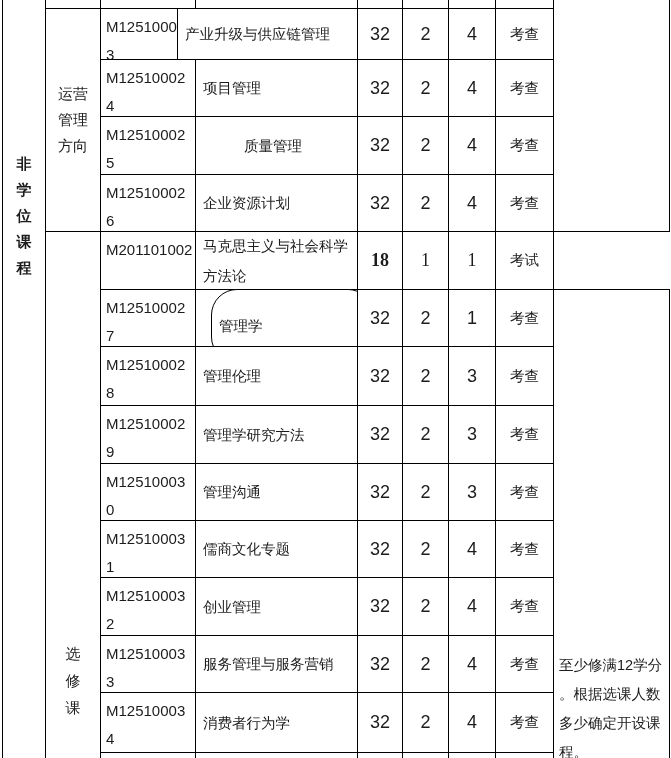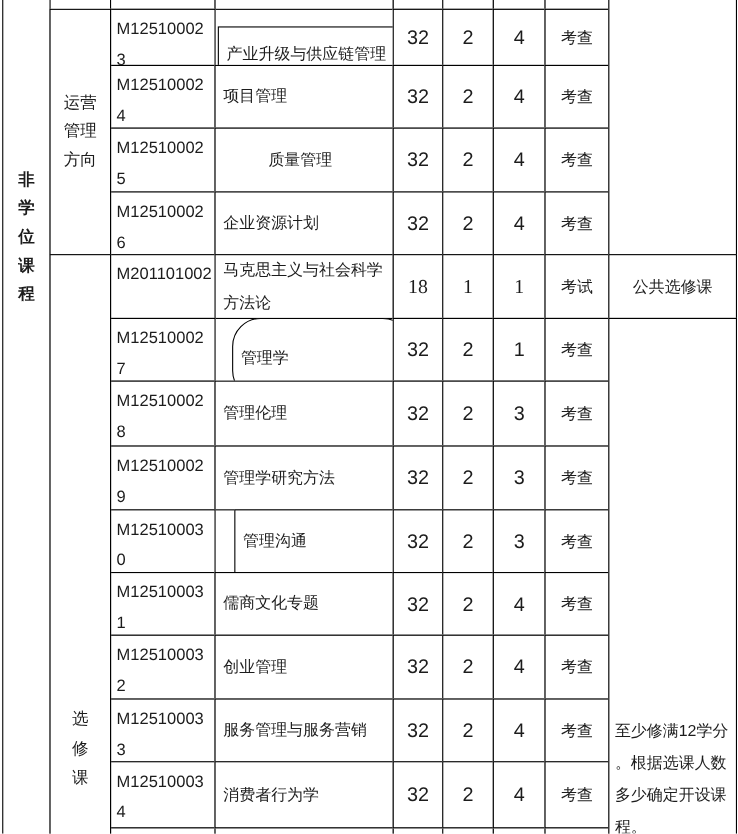--- a/index.html
+++ b/index.html
@@ -80,21 +80,21 @@
       <div class="cell" style="left: 402px; top: -10px; width: 47px; height: 19px;"></div>
       <div class="cell" style="left: 448px; top: -10px; width: 48px; height: 19px;"></div>
       <div class="cell" style="left: 495px; top: -10px; width: 59px; height: 19px;"></div>
       <div class="cell" style="left: 100px; top: 752px; width: 96px; height: 17px;"></div>
       <div class="cell" style="left: 195px; top: 752px; width: 163px; height: 17px;"></div>
       <div class="cell" style="left: 357px; top: 752px; width: 46px; height: 17px;"></div>
       <div class="cell" style="left: 402px; top: 752px; width: 47px; height: 17px;"></div>
       <div class="cell" style="left: 448px; top: 752px; width: 48px; height: 17px;"></div>
       <div class="cell" style="left: 495px; top: 752px; width: 59px; height: 17px;"></div>
       <div class="cell code" style="left: 100px; top: 8px; width: 96px; height: 52px;">M125100023</div>
-      <div class="cell name" style="left: 198px; top: 8px; width: 189px; height: 52px; margin-top: 16px;">产业升级与供应链管理</div>
+      <div class="cell name" style="left: 177px; top: 8px; width: 189px; height: 52px;">产业升级与供应链管理</div>
       <div class="cell stat" style="left: 357px; top: 8px; width: 46px; height: 52px;">32</div>
       <div class="cell stat" style="left: 402px; top: 8px; width: 47px; height: 52px;">2</div>
       <div class="cell stat" style="left: 448px; top: 8px; width: 48px; height: 52px;">4</div>
       <div class="cell assess" style="left: 495px; top: 8px; width: 59px; height: 52px;">考查</div>
       <div class="cell code" style="left: 100px; top: 59px; width: 96px; height: 58px;">M125100024</div>
       <div class="cell name" style="left: 195px; top: 59px; width: 163px; height: 58px;">项目管理</div>
       <div class="cell stat" style="left: 357px; top: 59px; width: 46px; height: 58px;">32</div>
       <div class="cell stat" style="left: 402px; top: 59px; width: 47px; height: 58px;">2</div>
       <div class="cell stat" style="left: 448px; top: 59px; width: 48px; height: 58px;">4</div>
       <div class="cell assess" style="left: 495px; top: 59px; width: 59px; height: 58px;">考查</div>
@@ -105,21 +105,21 @@
       <div class="cell stat" style="left: 448px; top: 116px; width: 48px; height: 59px;">4</div>
       <div class="cell assess" style="left: 495px; top: 116px; width: 59px; height: 59px;">考查</div>
       <div class="cell code" style="left: 100px; top: 174px; width: 96px; height: 58px;">M125100026</div>
       <div class="cell name" style="left: 195px; top: 174px; width: 163px; height: 58px;">企业资源计划</div>
       <div class="cell stat" style="left: 357px; top: 174px; width: 46px; height: 58px;">32</div>
       <div class="cell stat" style="left: 402px; top: 174px; width: 47px; height: 58px;">2</div>
       <div class="cell stat" style="left: 448px; top: 174px; width: 48px; height: 58px;">4</div>
       <div class="cell assess" style="left: 495px; top: 174px; width: 59px; height: 58px;">考查</div>
       <div class="cell code" style="left: 100px; top: 231px; width: 119px; height: 59px;">M201101002</div>
       <div class="cell name" style="left: 195px; top: 231px; width: 163px; height: 59px;">马克思主义与社会科学方法论</div>
-      <div class="cell stat serif" style="left: 357px; top: 231px; width: 46px; height: 59px;">18</div>
+      <div class="cell stat serif" style="left: 357px; top: 231px; width: 46px; height: 59px; font-weight: bold;">18</div>
       <div class="cell stat serif" style="left: 402px; top: 231px; width: 47px; height: 59px;">1</div>
       <div class="cell stat serif" style="left: 448px; top: 231px; width: 48px; height: 59px;">1</div>
       <div class="cell assess" style="left: 495px; top: 231px; width: 59px; height: 59px;">考试</div>
       <div class="cell code" style="left: 100px; top: 289px; width: 96px; height: 58px;">M125100027</div>
       <div class="cell name" style="left: 211px; top: 289px; width: 163px; height: 74px; border-radius: 26px;">管理学</div>
       <div class="cell stat" style="left: 357px; top: 289px; width: 46px; height: 58px;">32</div>
       <div class="cell stat" style="left: 402px; top: 289px; width: 47px; height: 58px;">2</div>
       <div class="cell stat" style="left: 448px; top: 289px; width: 48px; height: 58px;">1</div>
       <div class="cell assess" style="left: 495px; top: 289px; width: 59px; height: 58px;">考查</div>
       <div class="cell code" style="left: 100px; top: 346px; width: 96px; height: 60px;">M125100028</div>
@@ -128,21 +128,21 @@
       <div class="cell stat" style="left: 402px; top: 346px; width: 47px; height: 60px;">2</div>
       <div class="cell stat" style="left: 448px; top: 346px; width: 48px; height: 60px;">3</div>
       <div class="cell assess" style="left: 495px; top: 346px; width: 59px; height: 60px;">考查</div>
       <div class="cell code" style="left: 100px; top: 405px; width: 96px; height: 59px;">M125100029</div>
       <div class="cell name" style="left: 195px; top: 405px; width: 163px; height: 59px;">管理学研究方法</div>
       <div class="cell stat" style="left: 357px; top: 405px; width: 46px; height: 59px;">32</div>
       <div class="cell stat" style="left: 402px; top: 405px; width: 47px; height: 59px;">2</div>
       <div class="cell stat" style="left: 448px; top: 405px; width: 48px; height: 59px;">3</div>
       <div class="cell assess" style="left: 495px; top: 405px; width: 59px; height: 59px;">考查</div>
       <div class="cell code" style="left: 100px; top: 463px; width: 96px; height: 58px;">M125100030</div>
-      <div class="cell name" style="left: 195px; top: 463px; width: 163px; height: 58px; margin-left: 18px;">管理沟通</div>
+      <div class="cell name" style="left: 195px; top: 463px; width: 163px; height: 58px;">管理沟通</div>
       <div class="cell stat" style="left: 357px; top: 463px; width: 46px; height: 58px;">32</div>
       <div class="cell stat" style="left: 402px; top: 463px; width: 47px; height: 58px;">2</div>
       <div class="cell stat" style="left: 448px; top: 463px; width: 48px; height: 58px;">3</div>
       <div class="cell assess" style="left: 495px; top: 463px; width: 59px; height: 58px;">考查</div>
       <div class="cell code" style="left: 100px; top: 520px; width: 96px; height: 58px;">M125100031</div>
       <div class="cell name" style="left: 195px; top: 520px; width: 163px; height: 58px;">儒商文化专题</div>
       <div class="cell stat" style="left: 357px; top: 520px; width: 46px; height: 58px;">32</div>
       <div class="cell stat" style="left: 402px; top: 520px; width: 47px; height: 58px;">2</div>
       <div class="cell stat" style="left: 448px; top: 520px; width: 48px; height: 58px;">4</div>
       <div class="cell assess" style="left: 495px; top: 520px; width: 59px; height: 58px;">考查</div>
@@ -181,23 +181,20 @@
   </div>
 
   <div class="cell c-dir1">
     <span class="v-label">选
 修
 课</span>
   </div>
 
   <div class="cell c-note-top"></div>
 
-  <div class="cell c-note-mid">
-    <span>公共选修课</span>
-  </div>
 
   <div class="cell c-note-bottom">
     <span class="note-text">至少修满12学分
 。根据选课人数
 多少确定开设课
 程。</span>
   </div>
 
 </div>
 

